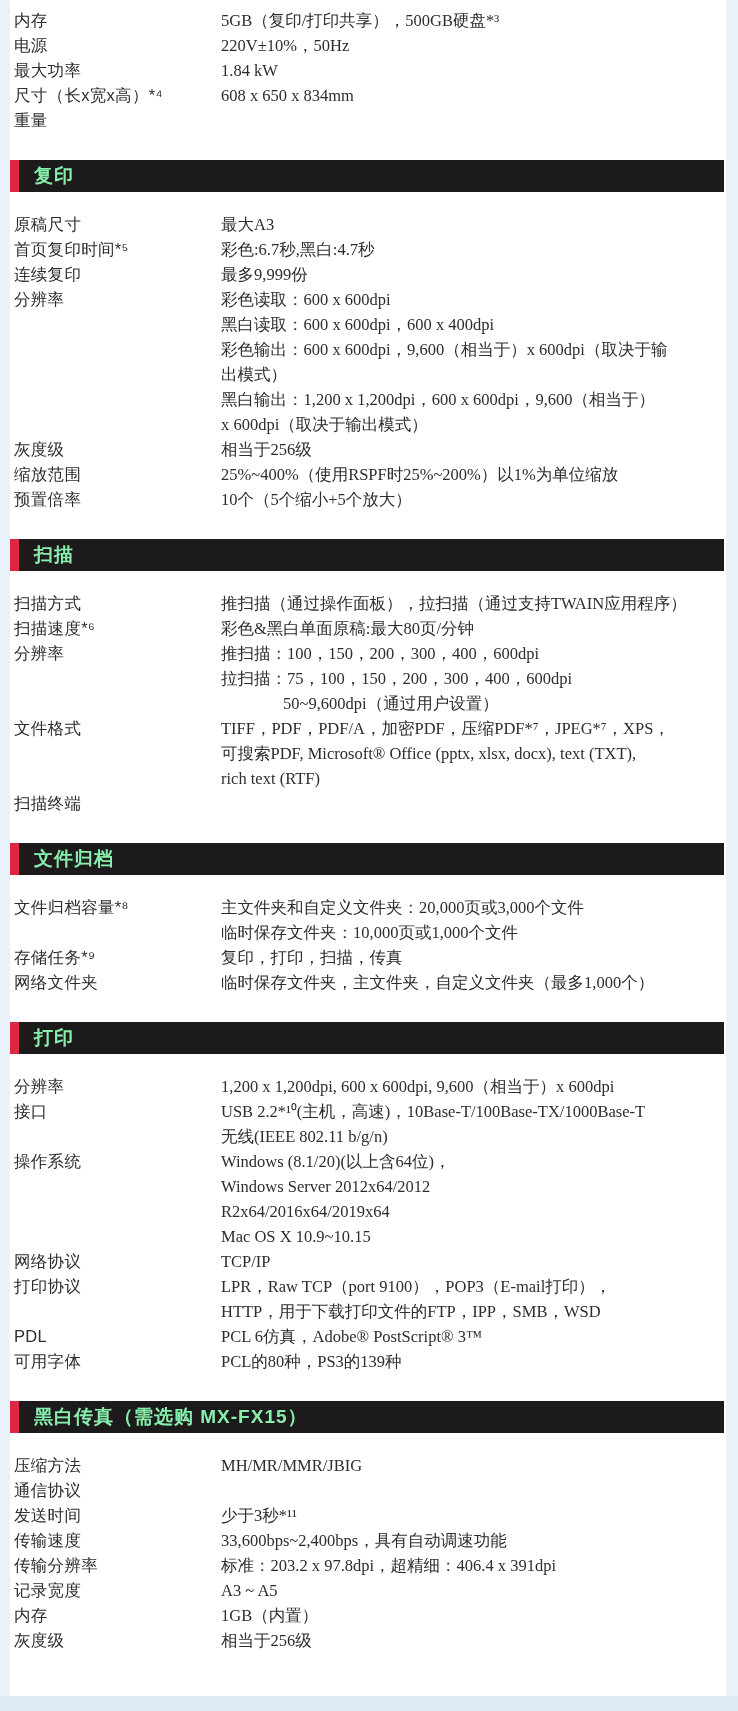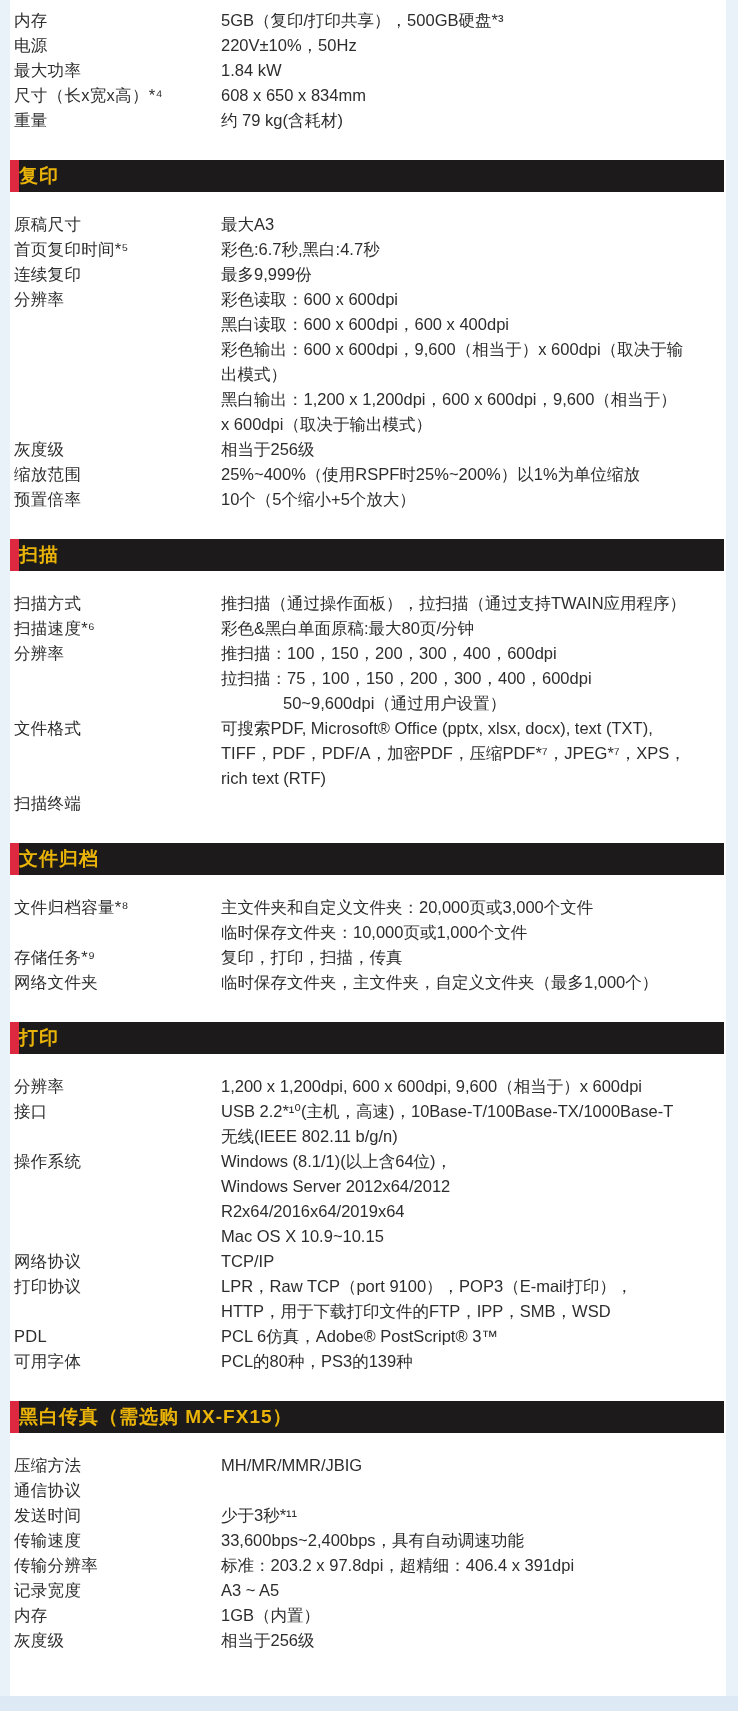--- a/index.html
+++ b/index.html
@@ -41,20 +41,21 @@
   .row .label{
     flex:0 0 207px;
     font-size:16.5px;
     line-height:25px;
     white-space:nowrap;
     letter-spacing:.3px;
   }
   .row .value{
     flex:1 1 auto;
     min-width:0;
+    font-family:Liberation Serif, serif;
   }
   .vline{
     font-size:16.5px;
     line-height:25px;
     white-space:nowrap;
     overflow:hidden;
   }
   .vline.indent{
     padding-left:62px;
   }
@@ -66,23 +67,24 @@
     align-items:center;
     position:relative;
   }
   .sec-accent{
     width:9px;
     height:32px;
     background:var(--accent);
     flex:0 0 9px;
   }
   .sec-title{
-    color:#eab308;
+    color:#86efac;
     font-weight:bold;
     font-size:19px;
+    padding-left:15px;
     letter-spacing:1px;
     white-space:nowrap;
   }
 </style>
 </head>
 <body>
 
 <div class="content">
   <div id="general-rows">
       <div class="row">
@@ -104,23 +106,20 @@
         </div>
       </div>
       <div class="row">
         <div class="label">尺寸（长x宽x高）*⁴</div>
         <div class="value">
           <div class="vline">608 x 650 x 834mm</div>
         </div>
       </div>
       <div class="row">
         <div class="label">重量</div>
-        <div class="value">
-          <div class="vline">约 79 kg(含耗材)</div>
-        </div>
       </div>
     </div>
   <div id="sections">
       <div class="sec-header">
         <div class="sec-accent"></div>
         <div class="sec-title">复印</div>
       </div>
       <div>
         <div class="row">
           <div class="label">原稿尺寸</div>
@@ -191,22 +190,22 @@
           <div class="label">分辨率</div>
           <div class="value">
             <div class="vline">推扫描：100，150，200，300，400，600dpi</div>
             <div class="vline">拉扫描：75，100，150，200，300，400，600dpi</div>
             <div class="vline indent">50~9,600dpi（通过用户设置）</div>
           </div>
         </div>
         <div class="row">
           <div class="label">文件格式</div>
           <div class="value">
+            <div class="vline">TIFF，PDF，PDF/A，加密PDF，压缩PDF*⁷，JPEG*⁷，XPS，</div>
             <div class="vline">可搜索PDF, Microsoft® Office (pptx, xlsx, docx), text (TXT),</div>
-            <div class="vline">TIFF，PDF，PDF/A，加密PDF，压缩PDF*⁷，JPEG*⁷，XPS，</div>
             <div class="vline">rich text (RTF)</div>
           </div>
         </div>
         <div class="row">
           <div class="label">扫描终端</div>
         </div>
       </div>
       <div class="sec-header">
         <div class="sec-accent"></div>
         <div class="sec-title">文件归档</div>
@@ -246,21 +245,21 @@
         <div class="row">
           <div class="label">接口</div>
           <div class="value">
             <div class="vline">USB 2.2*¹⁰(主机，高速)，10Base-T/100Base-TX/1000Base-T</div>
             <div class="vline">无线(IEEE 802.11 b/g/n)</div>
           </div>
         </div>
         <div class="row">
           <div class="label">操作系统</div>
           <div class="value">
-            <div class="vline">Windows (8.1/1)(以上含64位)，</div>
+            <div class="vline">Windows (8.1/20)(以上含64位)，</div>
             <div class="vline">Windows Server 2012x64/2012</div>
             <div class="vline">R2x64/2016x64/2019x64</div>
             <div class="vline">Mac OS X 10.9~10.15</div>
           </div>
         </div>
         <div class="row">
           <div class="label">网络协议</div>
           <div class="value">
             <div class="vline">TCP/IP</div>
           </div>

